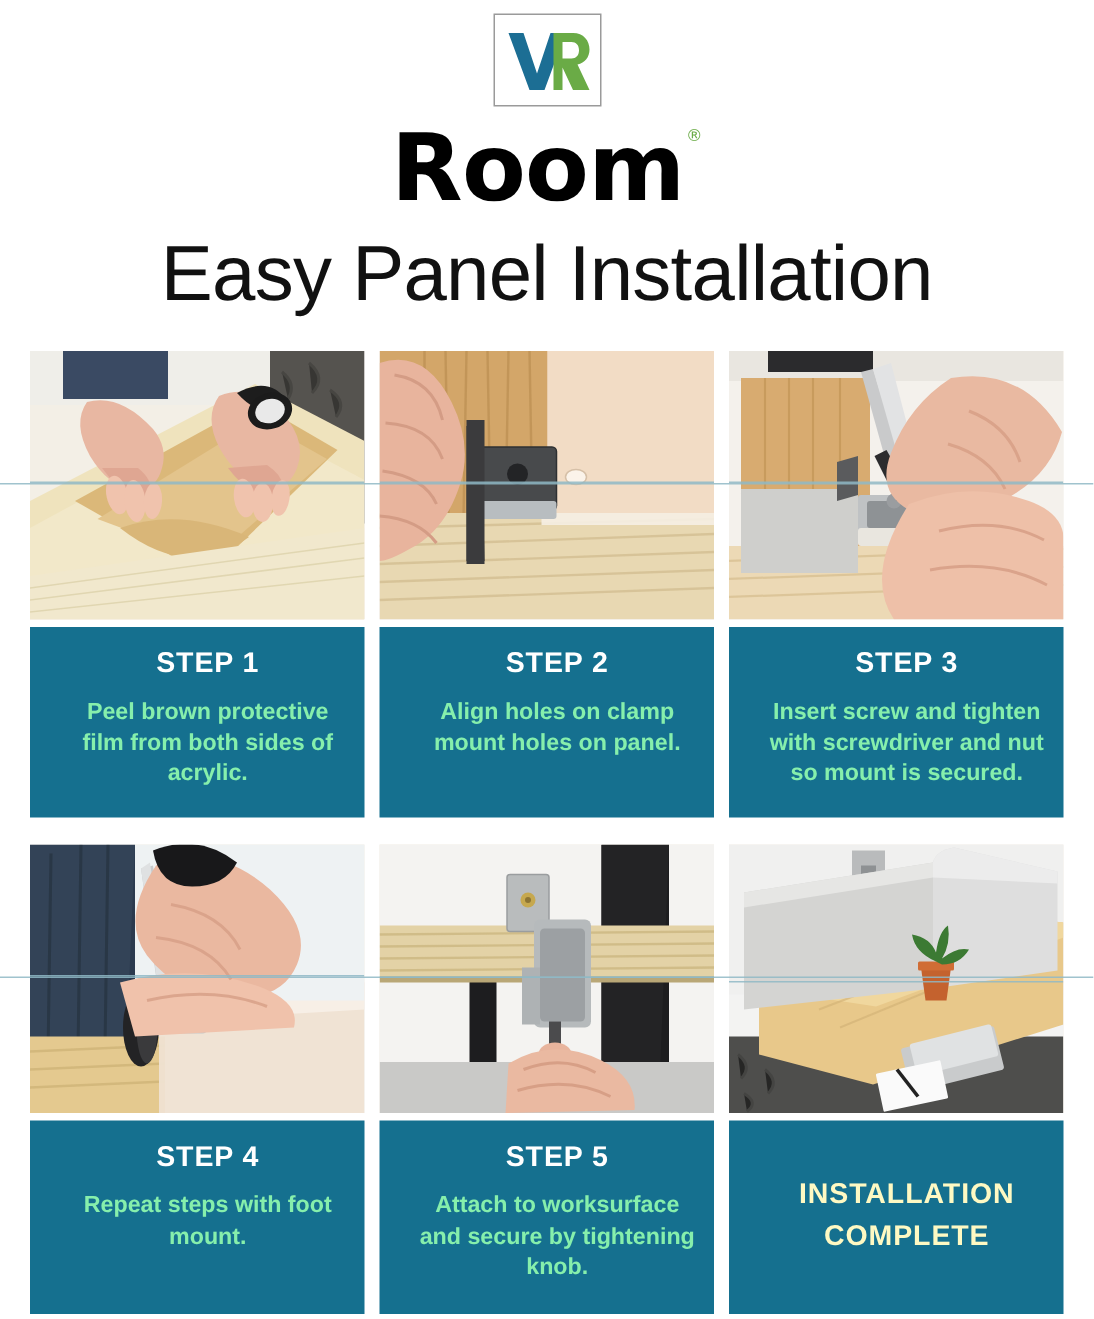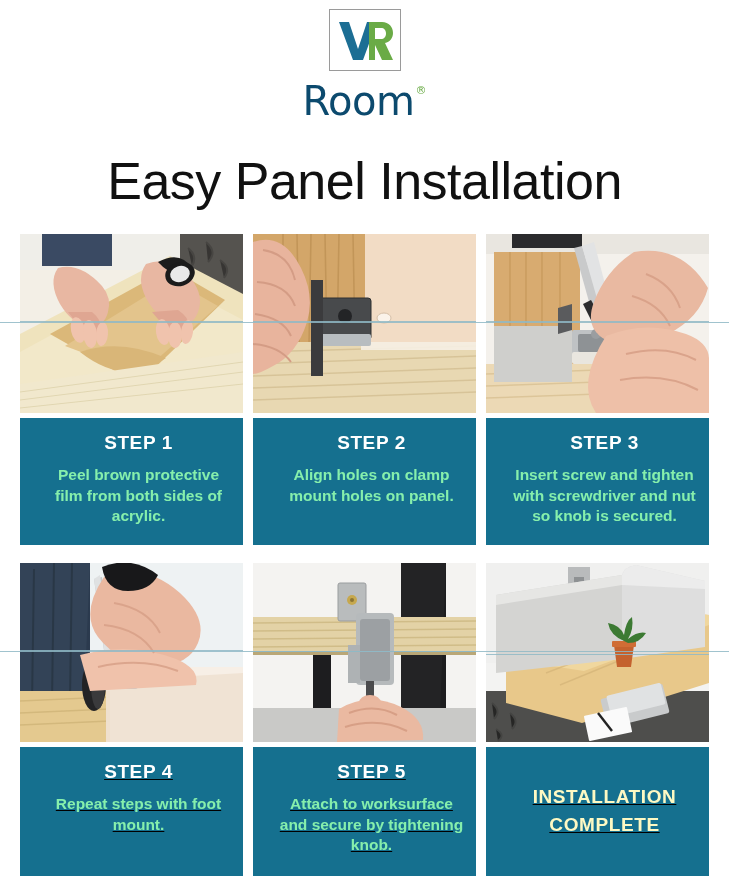--- a/index.html
+++ b/index.html
@@ -50,41 +50,41 @@
     line-height: 1;
   }
   .wordmark .wm-va {
     font-size: 47px;
     font-weight: 400;
     letter-spacing: -0.5px;
     color: #1c6e94;
     font-family: "DejaVu Sans", sans-serif;
   }
   .wordmark .wm-room {
-    font-size: 40px;
-    font-weight: 400;
+    font-size: 62px;
+    font-weight: 700;
     letter-spacing: -0.5px;
-    color: #0c4a6e;
+    color: #000000;
     font-family: "DejaVu Sans", sans-serif;
   }
   .wordmark .wm-reg {
     font-size: 11px;
     color: #6aab46;
     margin-top: 4px;
     margin-left: 1px;
     font-family: "DejaVu Sans", sans-serif;
   }
 
   .page-title {
     text-align: center;
     font-size: 52px;
     font-weight: 400;
     color: #111111;
     letter-spacing: -0.5px;
-    margin-top: 30px;
+    margin-top: 10px;
     font-family: "Liberation Sans", sans-serif;
     white-space: nowrap;
   }
 
   
   .rule {
     position: absolute;
     left: 0;
     width: 729px;
     height: 1px;
@@ -157,21 +157,20 @@
   }
 
   .row2-wrap {
     position: absolute;
     left: 20px;
     top: 563px;
     width: 690px;
     display: grid;
     grid-template-columns: repeat(3, 223px);
     grid-column-gap: 10px;
-    text-decoration: underline;
   }
 </style>
 </head>
 <body>
 
 <div class="page">
 
   <div class="brand">
     <div class="logo-mark">
       <svg width="58" height="44" viewBox="0 0 58 44">
@@ -328,21 +327,21 @@
             <path d="M160 40 q26 10 34 34"></path>
             <path d="M146 62 q28 8 38 30"></path>
             <path d="M140 120 q40 -10 70 6"></path>
             <path d="M134 146 q44 -8 78 10"></path>
           </g>
           <rect x="0" y="87" width="223" height="1" fill="#8fb8c6" opacity=".85"></rect>
         </svg>
       </div>
       <div class="caption">
         <div class="cap-step">STEP 3</div>
-        <div class="cap-text">Insert screw and tighten with screwdriver and nut so knob is secured.</div>
+        <div class="cap-text">Insert screw and tighten with screwdriver and nut so mount is secured.</div>
       </div>
     </div>
   </div>
 
   <div class="row2-wrap row2">
 
     <div class="cell">
       <div class="photo">
         <svg width="223" height="179" viewBox="0 0 223 179">
           <rect width="223" height="179" fill="#eef1f2"></rect>

